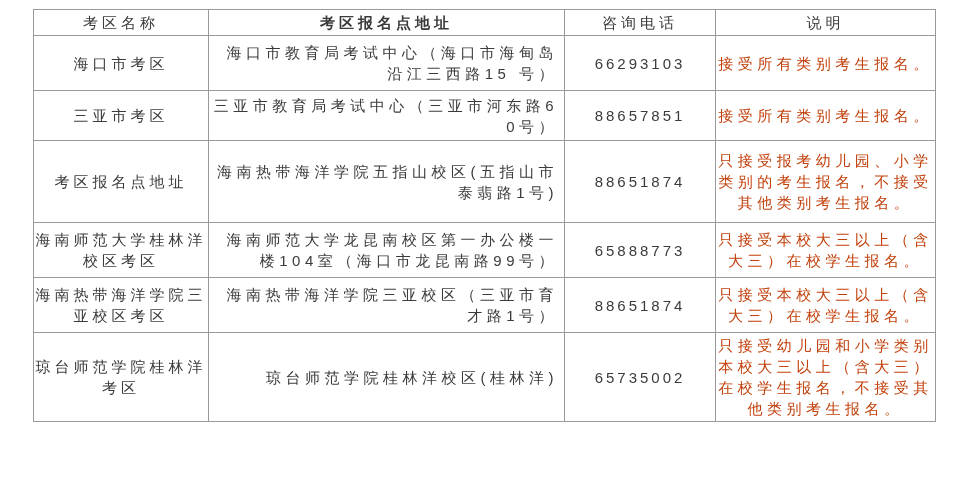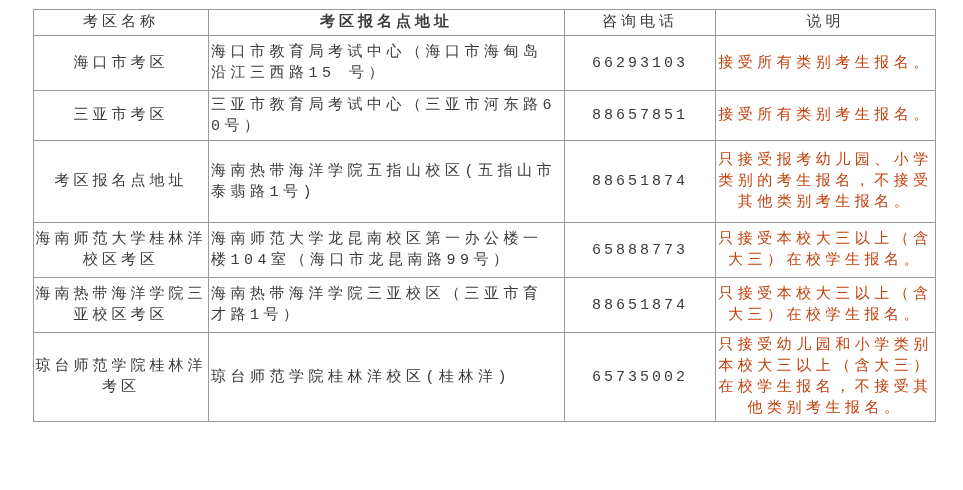--- a/index.html
+++ b/index.html
@@ -10,21 +10,21 @@
     height: 490px;
     overflow: hidden;
   }
   .sheet {
     padding: 9px 0 0 33px;
   }
   table.reg-table {
     border-collapse: collapse;
     table-layout: fixed;
     width: 902px;
-    font-family: Liberation Mono, monospace;
+    font-family: Liberation Sans, sans-serif;
     font-size: 15px;
     color: #3b3b3b;
   }
   table.reg-table td,
   table.reg-table th {
     border: 1px solid #999999;
     vertical-align: middle;
     line-height: 21px;
     overflow: hidden;
     word-break: break-all;
@@ -36,21 +36,21 @@
     letter-spacing: 4px;
     padding: 0;
   }
   table.reg-table th.bold { font-weight: bold; }
   td.c-name {
     text-align: center;
     letter-spacing: 4px;
     padding: 0;
   }
   td.c-addr {
-    text-align: left;
+    text-align: right;
     letter-spacing: 4.5px;
     padding: 2px 6px 2px 2px;
   }
   td.c-phone {
     text-align: center;
     letter-spacing: 3px;
     padding: 0;
     margin-left: 36px;
   }
   td.c-note {

